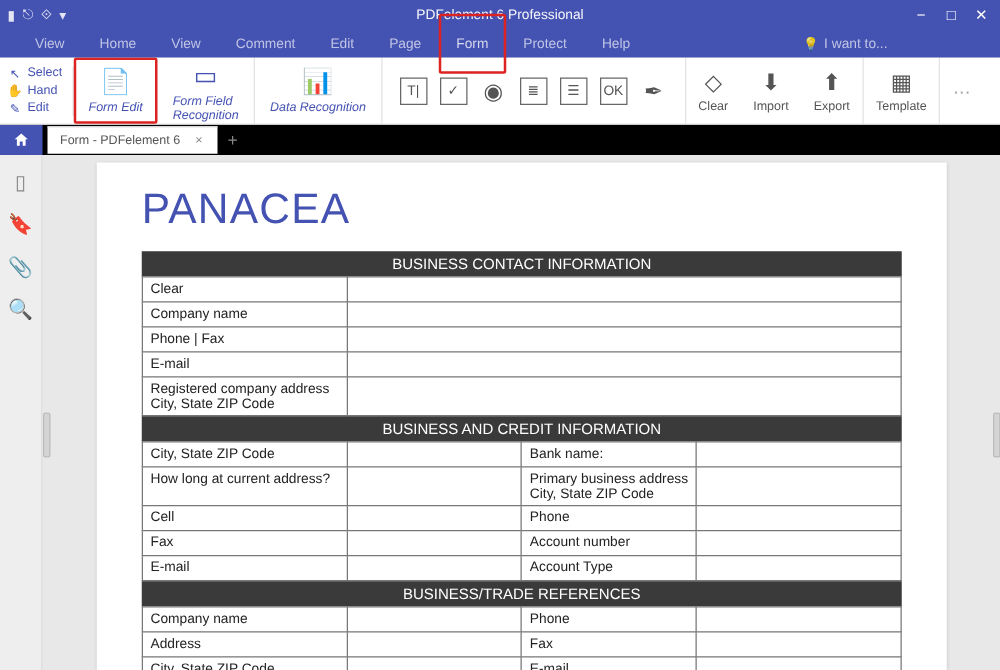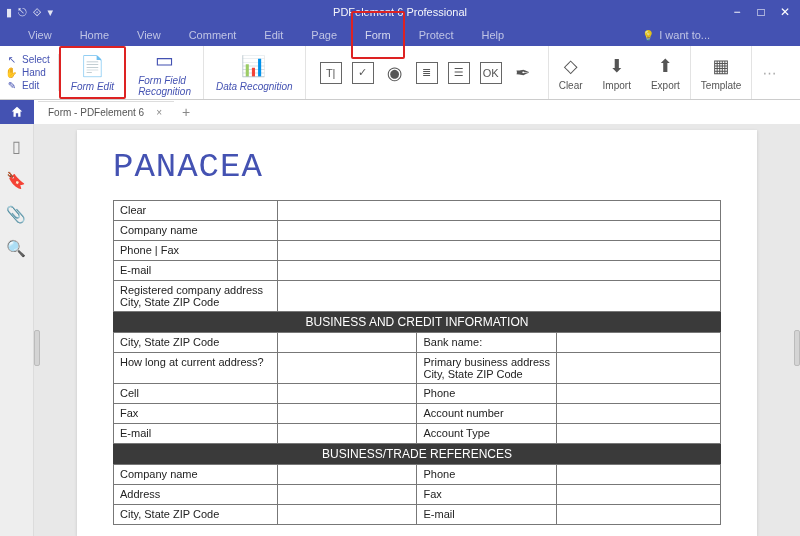--- a/index.html
+++ b/index.html
@@ -24,35 +24,35 @@
 .ribbon-group.hl { border: 2px solid #d22; border-radius: 2px; padding: 0 10px; }
 .ribbon-group .big-ic { font-size: 20px; color: #4452b2; }
 .ribbon-group .lbl { font-size: 10px; color: #4452b2; white-space: nowrap; line-height: 1.1; font-style: italic; }
 .ribbon-tools { display: flex; align-items: center; gap: 10px; padding: 0 14px; border-right: 1px solid #e3e3e3; height: 100%; }
 .ribbon-tools .tool { width: 22px; height: 22px; border: 1px solid #666; display: flex; align-items: center; justify-content: center; font-size: 11px; color: #555; cursor: pointer; }
 .ribbon-tools .tool.noborder { border: none; font-size: 18px; }
 .ribbon-small { display: flex; flex-direction: column; align-items: center; justify-content: center; gap: 3px; padding: 0 10px; height: 100%; cursor: pointer; }
 .ribbon-small .sic { font-size: 18px; color: #555; }
 .ribbon-small .slbl { font-size: 10px; color: #555; }
 .ribbon-small-group { display: flex; border-right: 1px solid #e3e3e3; height: 100%; }
-.tabstrip { height: 24px; background: #ffffff; display: flex; align-items: center; padding-left: 0; font-size: 10px; }
+.tabstrip { height: 24px; background: #000000; display: flex; align-items: center; padding-left: 0; font-size: 10px; }
 .tabstrip .home { width: 34px; height: 24px; background: #4452b2; display: flex; align-items: center; justify-content: center; cursor: pointer; }
 .tabstrip .home svg { fill: #fff; }
 .tabstrip .tab { background: #fff; height: 22px; display: flex; align-items: center; padding: 0 10px; margin-left: 4px; gap: 10px; border-top: 1px solid #ddd; color: #555; }
 .tabstrip .tab .close { color: #888; cursor: pointer; padding: 0 2px; }
 .tabstrip .plus { margin-left: 8px; color: #888; font-size: 14px; cursor: pointer; }
 .workspace { display: flex; height: 412px; background: #e8e8e8; }
 .side { width: 34px; background: #eeeeee; border-right: 1px solid #dcdcdc; display: flex; flex-direction: column; align-items: center; gap: 18px; padding-top: 14px; }
 .side .sideic { width: 16px; height: 16px; color: #888; cursor: pointer; display: flex; align-items: center; justify-content: center; }
 .pagewrap { flex: 1; overflow: auto; display: flex; justify-content: center; padding: 6px 10px 0 10px; position: relative; }
 .pagewrap::-webkit-scrollbar { width: 14px; }
 .pagewrap::-webkit-scrollbar-track { background: #eee; }
 .pagewrap::-webkit-scrollbar-thumb { background: #bbb; }
 .page { width: 680px; background: #fff; box-shadow: 0 1px 3px rgba(0,0,0,0.15); padding: 18px 36px 30px 36px; }
-.doc-title { font-family: Liberation Mono, monospace; font-size: 34px; color: #4452b2; letter-spacing: 1px; font-weight: 400; margin-bottom: 14px; }
+.doc-title { font-family: Liberation Sans, sans-serif; font-size: 34px; color: #4452b2; letter-spacing: 1px; font-weight: 400; margin-bottom: 14px; }
 .section { background: #3a3a3a; color: #fff; text-align: center; font-size: 12px; padding: 3px 0; font-weight: 400; }
 table { width: 100%; border-collapse: collapse; font-size: 11px; color: #222; }
 td { border: 1px solid #777; padding: 3px 6px; height: 20px; vertical-align: top; }
 td.lbl { width: 27%; }
 td.lbl2 { width: 23%; }
 td.val { width: 23%; }
 .handle { position: absolute; top: 50%; width: 6px; height: 36px; background: #d4d4d4; border: 1px solid #bbb; border-radius: 2px; }
 .handle.left { left: 0; }
 .handle.right { right: 0; }
 </style>
@@ -170,20 +170,21 @@
     <div class="sideic">🔖</div>
     <div class="sideic">📎</div>
     <div class="sideic">🔍</div>
   </div>
   <div class="pagewrap">
     <div class="handle left"></div>
     <div class="handle right"></div>
     <div class="page">
       <div class="doc-title">PANACEA</div>
 
+      <div class="section">BUSINESS CONTACT INFORMATION</div>
       <table>
         <tbody>
             <tr>
               <td class="lbl">Clear</td>
               <td colspan="3"></td>
             </tr>
         <tr>
               <td class="lbl">Company name</td>
               <td colspan="3"></td>
             </tr>

